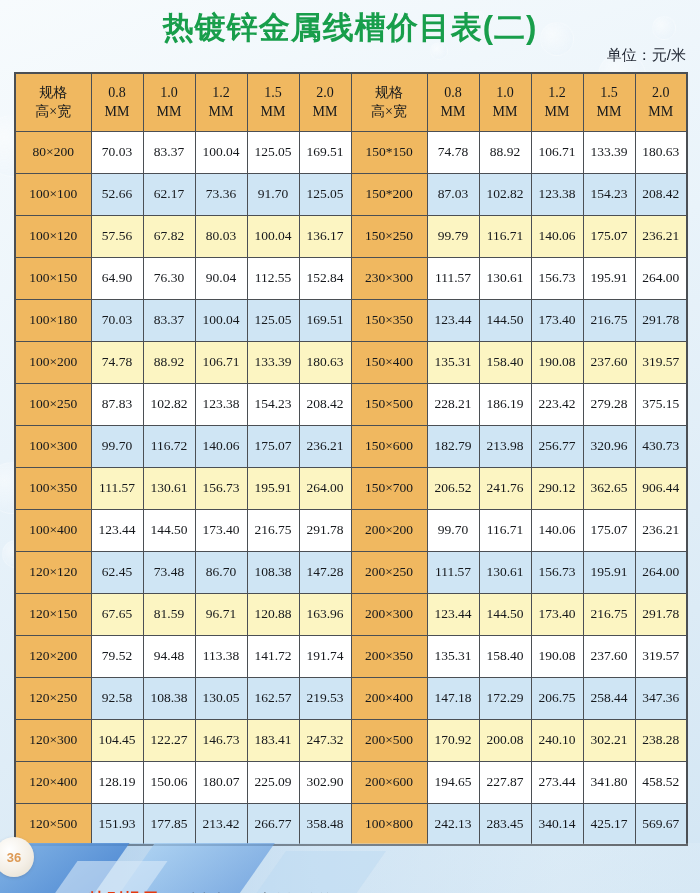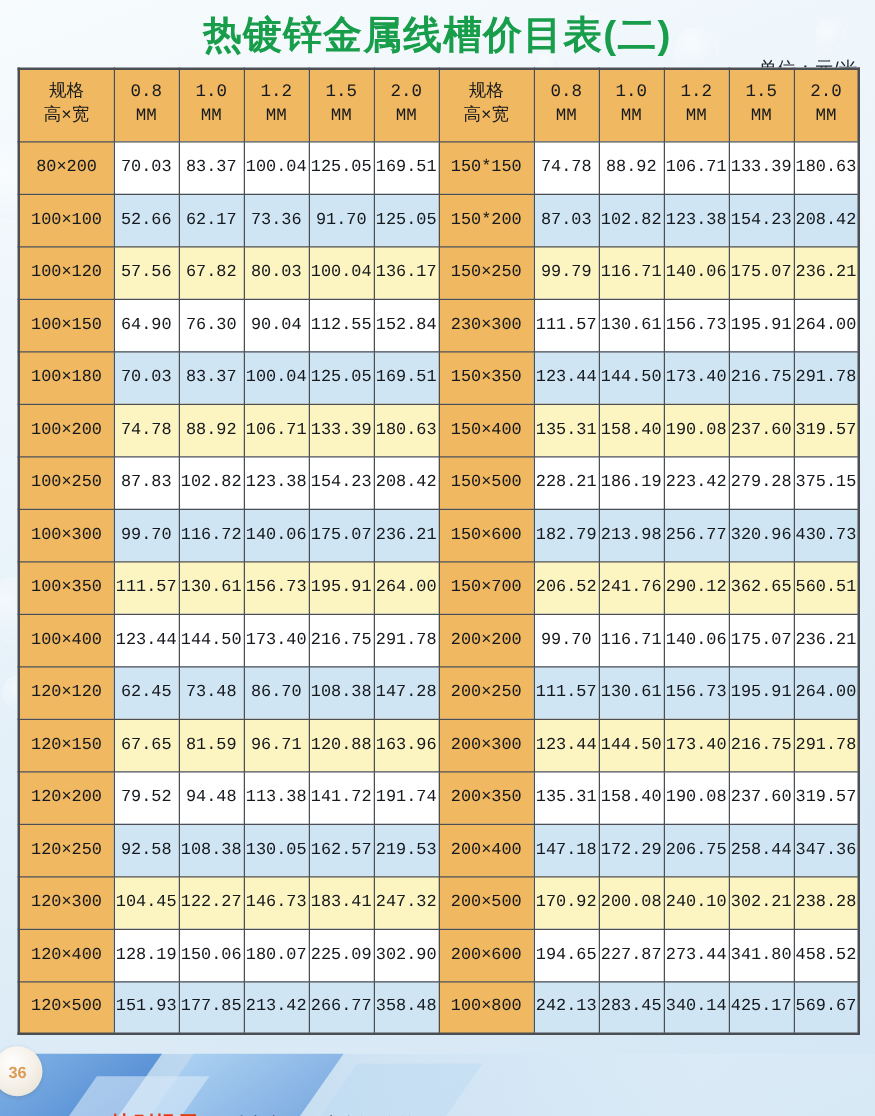--- a/index.html
+++ b/index.html
@@ -43,23 +43,23 @@
     position:absolute;left:0;top:7px;width:100%;
     text-align:center;
     font-size:31px;font-weight:800;letter-spacing:1px;
     color:var(--title-green);
   }
   .unit{
     position:absolute;left:14px;top:46px;width:672px;
     text-align:right;font-size:15px;font-weight:400;color:#1e2430;
   }
   table.price-table{
-    position:absolute;left:14px;top:54px;width:672px;
+    position:absolute;left:14px;top:72px;width:672px;
     border-collapse:collapse;table-layout:fixed;
-    font-family:Liberation Mono, monospace;
+    font-family:Liberation Serif, serif;
     background:#fff;
   }
   .price-table col.c-spec{width:76px;}
   .price-table col.c-val{width:52px;}
   .price-table th,.price-table td{
     border:1px solid var(--border);
     text-align:center;vertical-align:middle;
     color:#15181c;
   }
   .price-table thead th{
@@ -305,21 +305,21 @@
           <td>111.57</td>
           <td>130.61</td>
           <td>156.73</td>
           <td>195.91</td>
           <td>264.00</td>
           <td class="spec">150×700</td>
           <td>206.52</td>
           <td>241.76</td>
           <td>290.12</td>
           <td>362.65</td>
-          <td>560.51</td>
+          <td>906.44</td>
         </tr>
         <tr class="tone-white">
           <td class="spec">100×400</td>
           <td>123.44</td>
           <td>144.50</td>
           <td>173.40</td>
           <td>216.75</td>
           <td>291.78</td>
           <td class="spec">200×200</td>
           <td>99.70</td>

